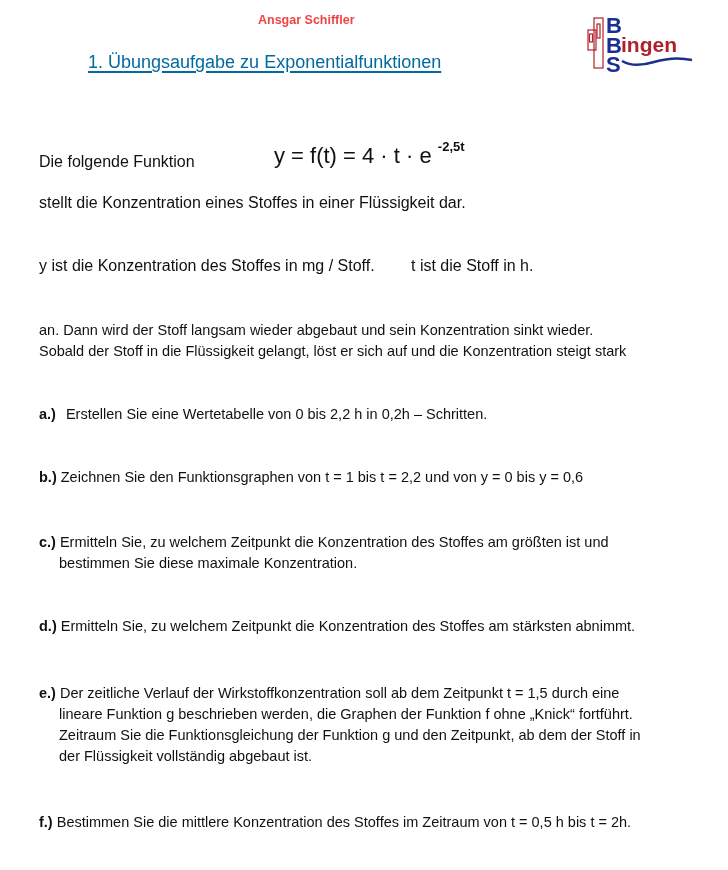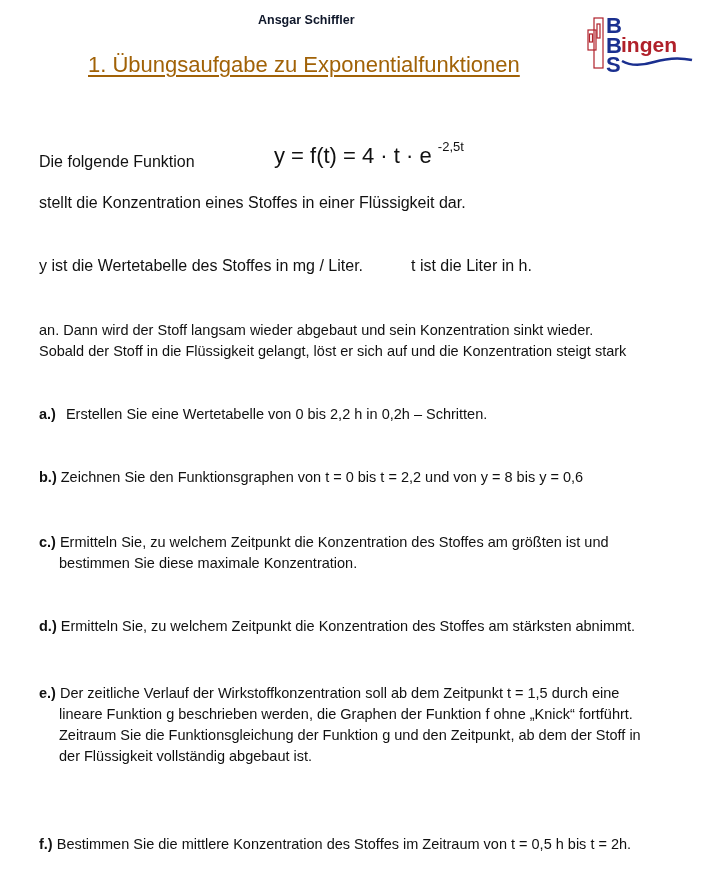--- a/index.html
+++ b/index.html
@@ -14,38 +14,38 @@
     overflow: hidden;
     font-family: "Liberation Sans", "DejaVu Sans", sans-serif;
     color: #111111;
   }
   .author {
     position: absolute;
     left: 258px;
     top: 13px;
     font-size: 12.5px;
     font-weight: bold;
-    color: #0f172a;
+    color: #ef4444;
   }
   .logo {
     position: absolute;
     left: 584px;
     top: 12px;
     width: 130px;
     height: 62px;
   }
   .title {
     position: absolute;
     left: 88px;
     top: 52px;
-    font-size: 22px;
+    font-size: 18px;
     text-decoration: underline;
     text-underline-offset: 3px;
     text-decoration-thickness: 1.5px;
-    color: #a16207;
+    color: #0369a1;
     white-space: nowrap;
   }
   .line {
     position: absolute;
     left: 39px;
     font-size: 16px;
     white-space: nowrap;
     letter-spacing: 0;
   }
   .formula {
@@ -53,20 +53,21 @@
     left: 274px;
     top: 143px;
     font-size: 22px;
     white-space: nowrap;
   }
   .formula sup {
     font-size: 13px;
     position: relative;
     top: -4px;
     vertical-align: super;
+    font-weight: bold;
   }
   .task {
     position: absolute;
     left: 39px;
     font-size: 14.5px;
     line-height: 21px;
     white-space: nowrap;
   }
   .task .lbl {
     font-weight: bold;
@@ -105,36 +106,36 @@
 
 <div class="line" style="top:153px;">Die folgende Funktion</div>
 
 <div class="formula">
   <span>y = f(t) = 4 · t · e</span>
   <sup>-2,5t</sup>
 </div>
 
 <div class="line" style="top:194px;text-align:center;">stellt die Konzentration eines Stoffes in einer Flüssigkeit dar.</div>
 
-<div class="line" style="top:257px;">y ist die Wertetabelle des Stoffes in mg / Liter.</div>
-<div class="line" style="top:257px; left:411px;">t ist die Liter in h.</div>
+<div class="line" style="top:257px;">y ist die Konzentration des Stoffes in mg / Stoff.</div>
+<div class="line" style="top:257px; left:411px;">t ist die Stoff in h.</div>
 
 <div class="task" style="top:320px;">
   <span style="display:block">an. Dann wird der Stoff langsam wieder abgebaut und sein Konzentration sinkt wieder.</span>
   <span style="display:block">Sobald der Stoff in die Flüssigkeit gelangt, löst er sich auf und die Konzentration steigt stark</span>
 </div>
 
 <div class="task" style="top:404px;">
   <span class="lbl">a.)</span>
   <span style="padding-left:6px">Erstellen Sie eine Wertetabelle von 0 bis 2,2 h in 0,2h – Schritten.</span>
 </div>
 
 <div class="task" style="top:467px;">
   <span class="lbl">b.)</span>
-  <span>Zeichnen Sie den Funktionsgraphen von t = 0 bis t = 2,2 und von y = 8 bis y = 0,6</span>
+  <span>Zeichnen Sie den Funktionsgraphen von t = 1 bis t = 2,2 und von y = 0 bis y = 0,6</span>
 </div>
 
 <div class="task" style="top:532px;">
   <span class="lbl">c.)</span>
   <span>Ermitteln Sie, zu welchem Zeitpunkt die Konzentration des Stoffes am größten ist und</span>
   <span class="cont">bestimmen Sie diese maximale Konzentration.</span>
 </div>
 
 <div class="task" style="top:616px;">
   <span class="lbl">d.)</span>
@@ -142,16 +143,16 @@
 </div>
 
 <div class="task" style="top:683px;">
   <span class="lbl">e.)</span>
   <span>Der zeitliche Verlauf der Wirkstoffkonzentration soll ab dem Zeitpunkt t = 1,5 durch eine</span>
   <span class="cont">lineare Funktion g beschrieben werden, die Graphen der Funktion f ohne „Knick“ fortführt.</span>
   <span class="cont">Zeitraum Sie die Funktionsgleichung der Funktion g und den Zeitpunkt, ab dem der Stoff in</span>
   <span class="cont">der Flüssigkeit vollständig abgebaut ist.</span>
 </div>
 
-<div class="task" style="top:834px;">
+<div class="task" style="top:812px;">
   <span class="lbl">f.)</span>
   <span>Bestimmen Sie die mittlere Konzentration des Stoffes im Zeitraum von t = 0,5 h bis t = 2h.</span>
 </div>
 
 </body></html>

